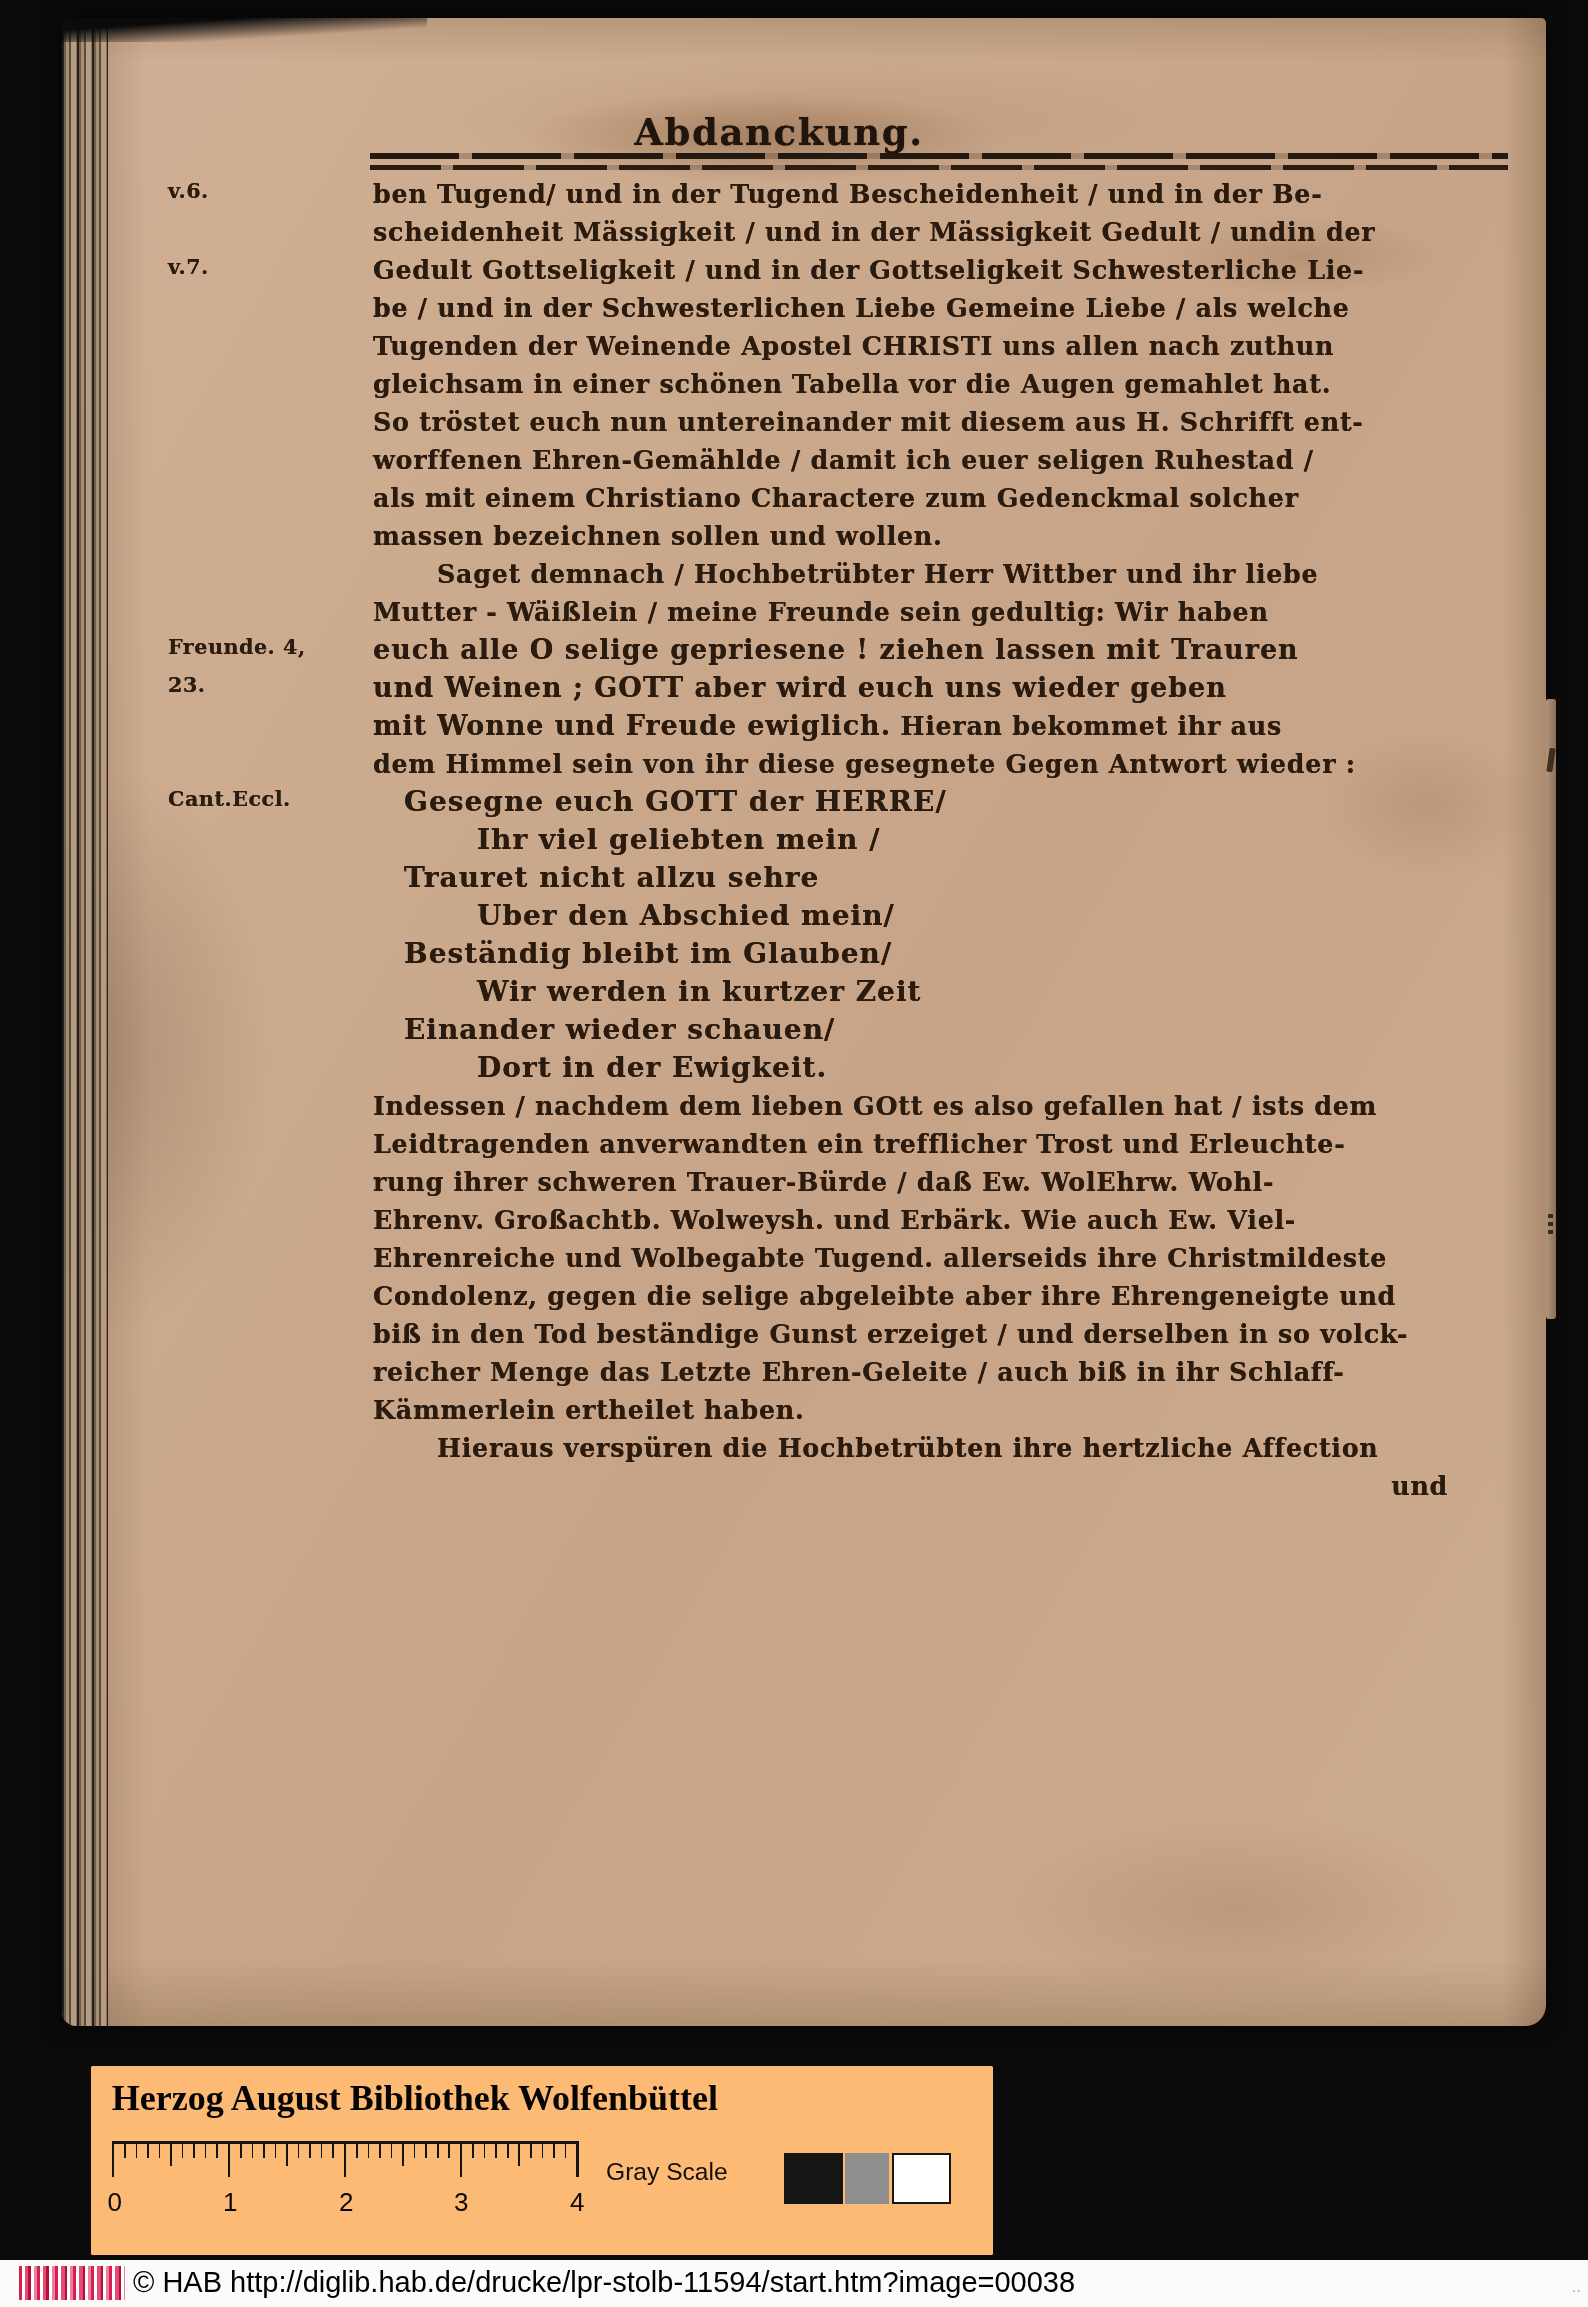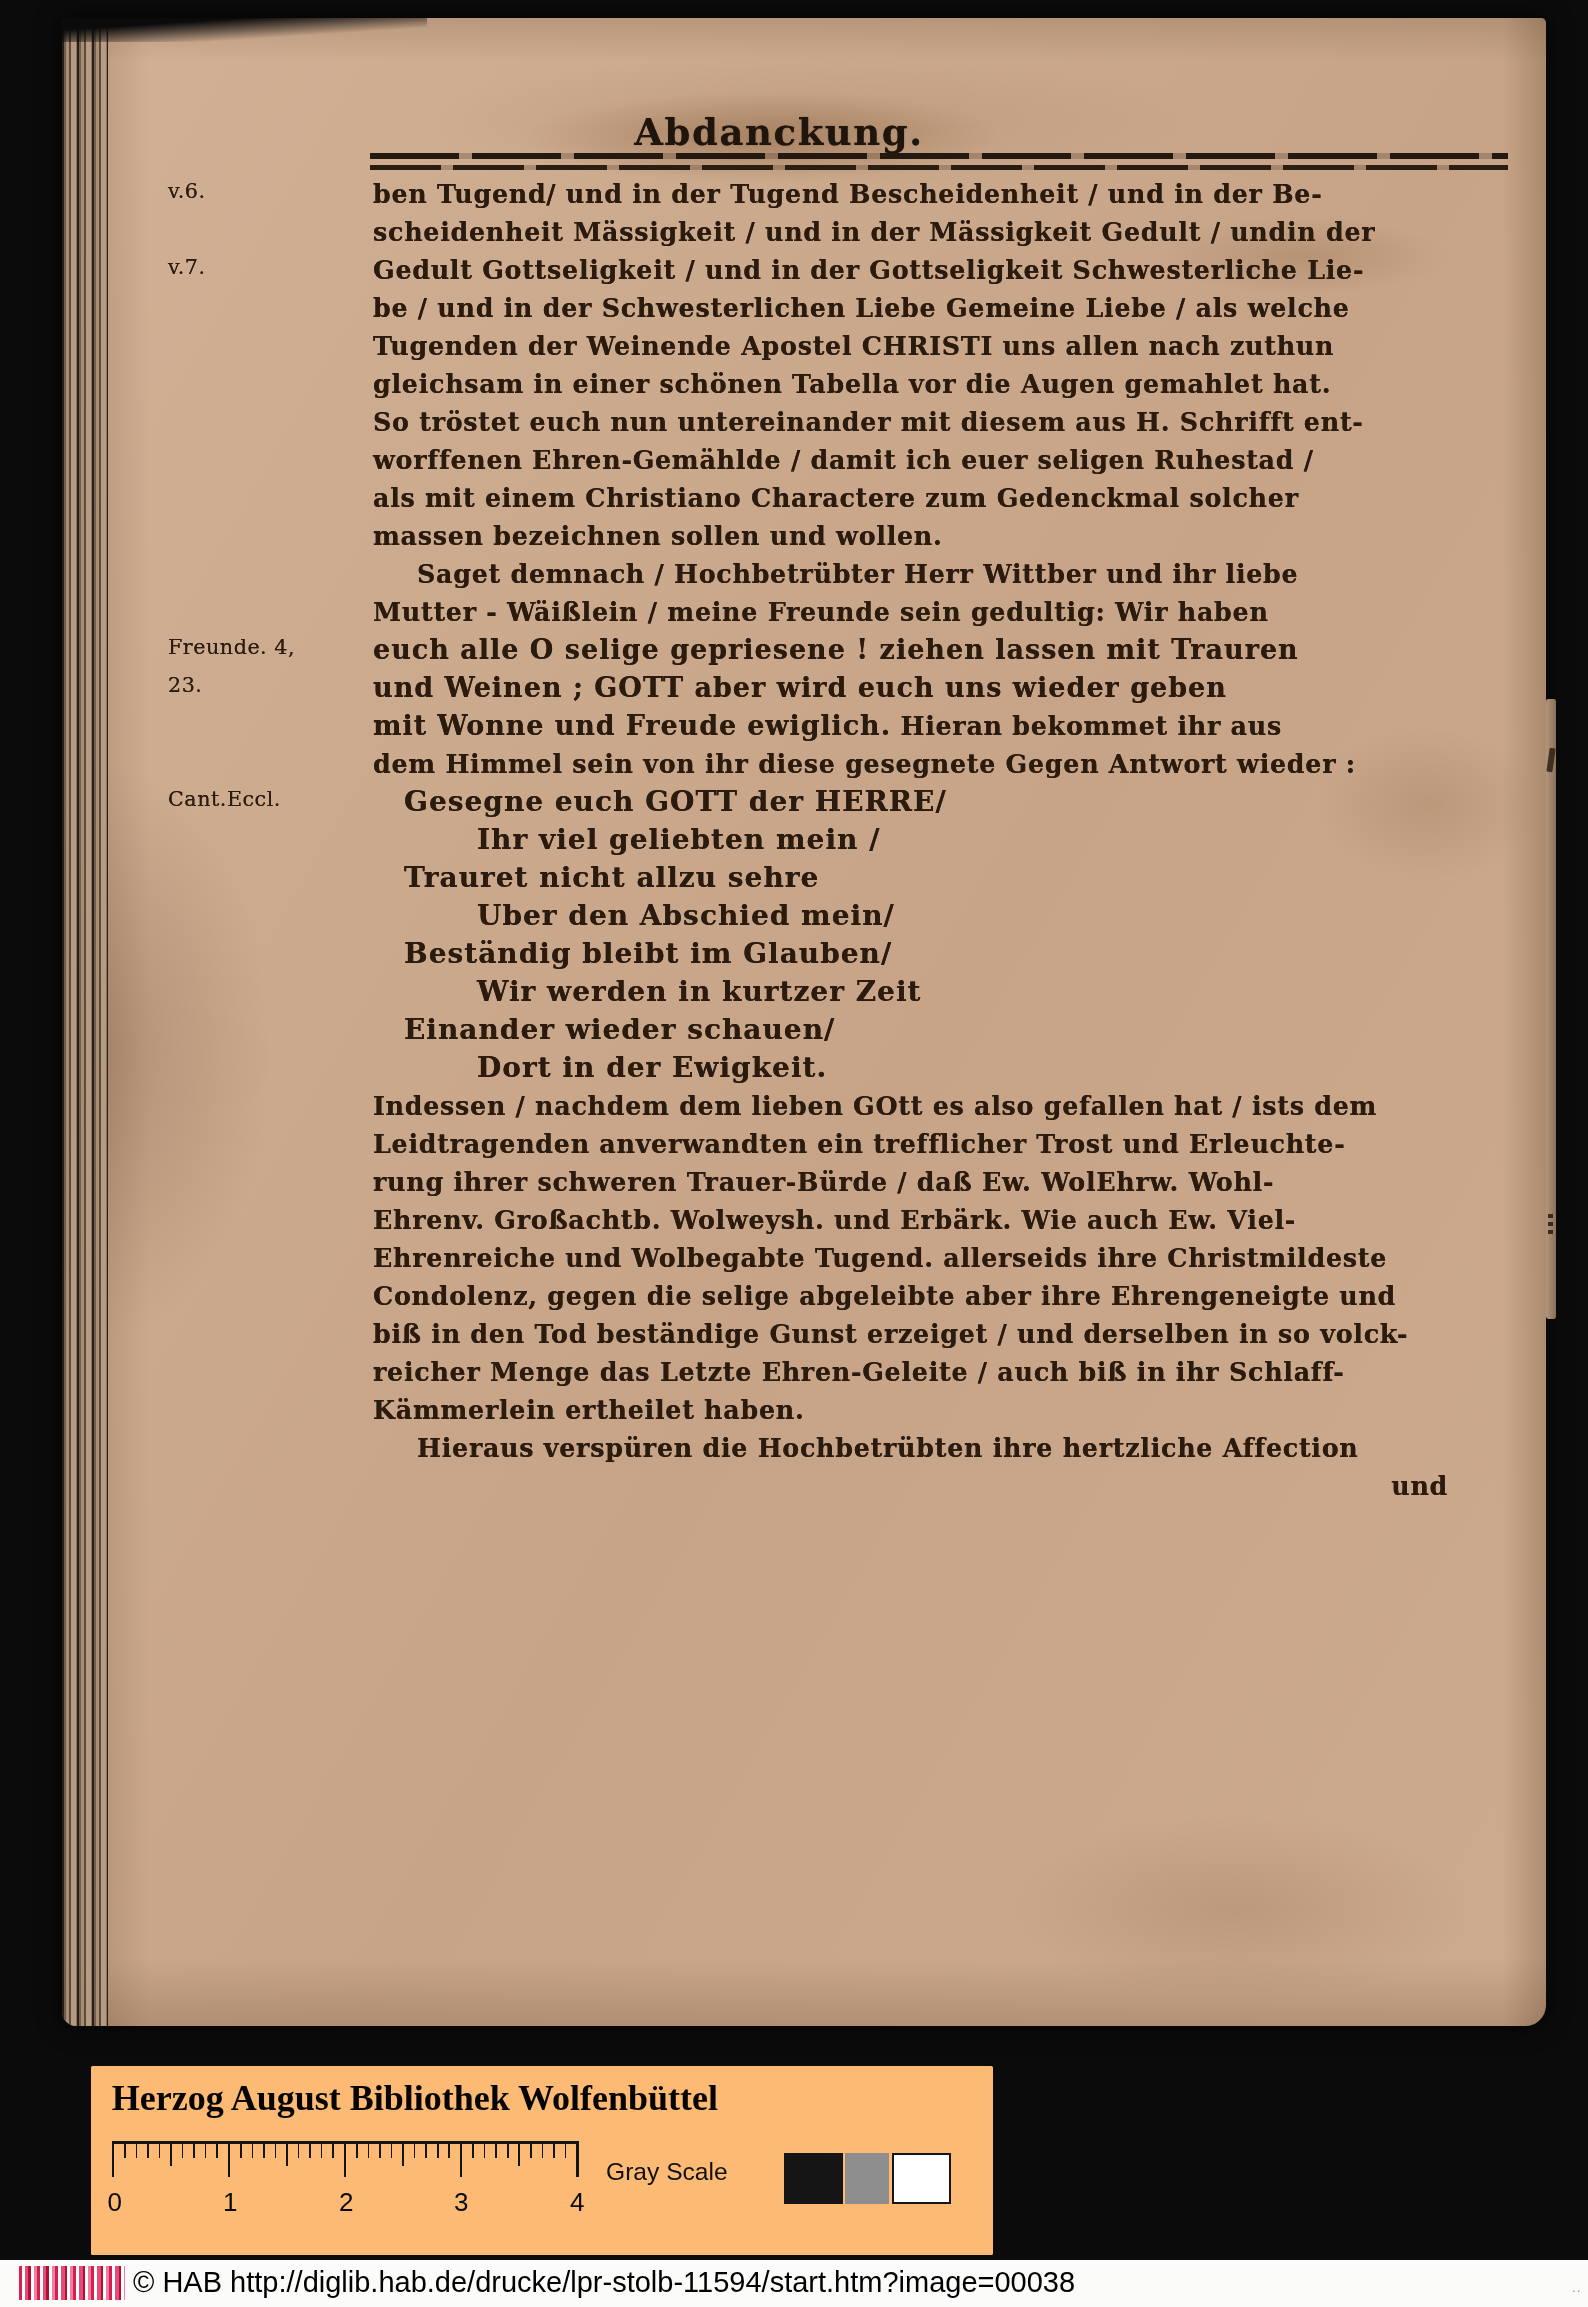--- a/index.html
+++ b/index.html
@@ -55,28 +55,28 @@
   }
 
   
   .text-block { position: absolute; left: 0; top: 157px; width: 1465px; }
   .line {
     position: relative; padding-left: 311px; min-height: 38px; line-height: 38px;
     font-size: 25.4px; font-weight: 700; color: #2a1b0e; letter-spacing: 0.7px;
     white-space: nowrap; text-shadow: 0 0 0.6px rgba(42,27,14,.85);
   }
   .line b { font-size: 27px; letter-spacing: 0.9px; }
-  .line.indent { text-indent: 44px; }
+  .line.indent { text-indent: 44px; margin-left: 20px; }
   .line.emph { font-size: 27px; letter-spacing: 1px; }
   .line.verse { font-size: 28px; padding-left: 342px; letter-spacing: 1px; }
   .line.verse.indent2 { padding-left: 415px; }
   .line.catchword { text-align: right; padding-right: 79px; }
   .margin-note {
     position: absolute; left: 106px; top: 5.6px;
-    font-size: 20.7px; font-weight: 400; letter-spacing: 0.5px; line-height: 1;
+    font-size: 20.7px; font-weight: 700; letter-spacing: 0.5px; line-height: 1;
     color: #2a1c0f;
   }
 
   
   .fore-edge {
     position: absolute; left: 1546px; top: 699px; width: 10.3px; height: 620px;
     background: linear-gradient(90deg, #b2957a, #8a7058);
     border-radius: 2.4px;
   }
   .fore-edge .mark1 {

